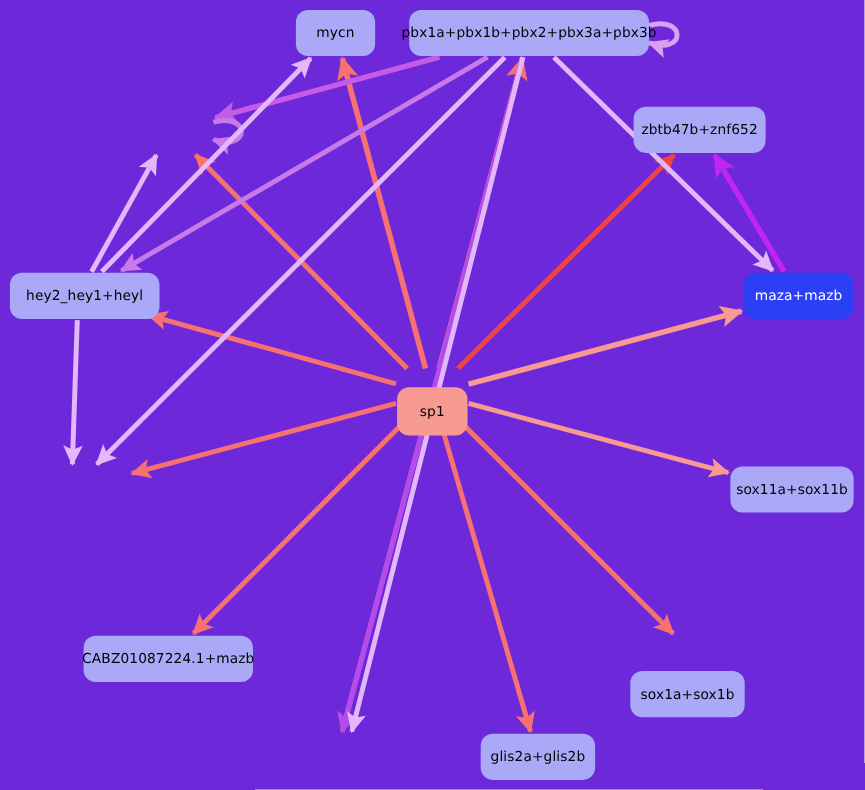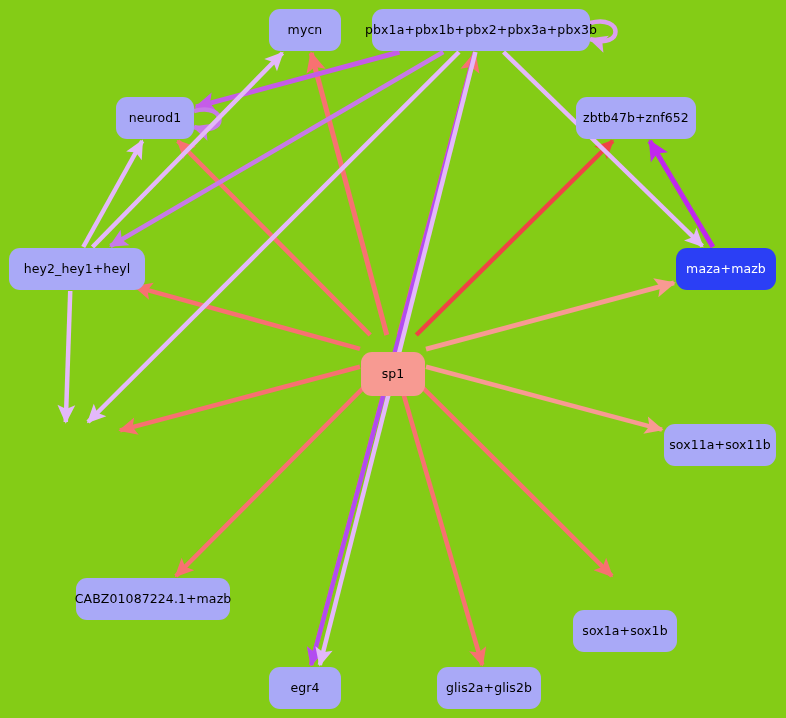--- a/index.html
+++ b/index.html
@@ -7,21 +7,21 @@
     padding: 0;
     background: #ffffff;
   }
   body {
     font-family: "DejaVu Sans", sans-serif;
   }
   #canvas {
     position: relative;
     width: 786px;
     height: 718px;
-    background: #84cc16;
+    background: #6d28d9;
     overflow: hidden;
   }
   #edge-layer {
     position: absolute;
     left: 0;
     top: 0;
     width: 786px;
     height: 718px;
   }
   .node {
@@ -107,23 +107,20 @@
       <line x1="70.25" y1="291" x2="65.7840909090909" y2="422" stroke="#e3b8fa" stroke-width="4.5" stroke-linecap="butt" marker-end="url(#me3b8fa)"></line>
       <line x1="92.5397489539749" y1="247" x2="282.4811715481172" y2="53" stroke="#e3b8fa" stroke-width="4.5" stroke-linecap="butt" marker-end="url(#me3b8fa)"></line>
       <line x1="712.8874172185431" y1="247" x2="649.7086092715232" y2="141" stroke="#c026f0" stroke-width="5" stroke-linecap="butt" marker-end="url(#mc026f0)"></line>
     </svg>
 <div class="node" style="left: 269px; top: 9px; width: 72px; height: 42px;">
       <span>mycn</span>
     </div>
     <div class="node" style="left: 372px; top: 9px; width: 218px; height: 42px;">
       <span>pbx1a+pbx1b+pbx2+pbx3a+pbx3b</span>
     </div>
-    <div class="node" style="left: 116px; top: 97px; width: 78px; height: 42px;">
-      <span>neurod1</span>
-    </div>
     <div class="node" style="left: 576px; top: 97px; width: 120px; height: 42px;">
       <span>zbtb47b+znf652</span>
     </div>
     <div class="node" style="left: 9px; top: 248px; width: 136px; height: 42px;">
       <span>hey2_hey1+heyl</span>
     </div>
     <div class="node strong" style="left: 676px; top: 248px; width: 100px; height: 42px; text-align: right;">
       <span>maza+mazb</span>
     </div>
     <div class="node hub" style="left: 361px; top: 336px; width: 64px; height: 44px;">
@@ -131,19 +128,16 @@
     </div>
     <div class="node" style="left: 664px; top: 424px; width: 112px; height: 42px;">
       <span>sox11a+sox11b</span>
     </div>
     <div class="node" style="left: 76px; top: 578px; width: 154px; height: 42px;">
       <span>CABZ01087224.1+mazb</span>
     </div>
     <div class="node" style="left: 573px; top: 578px; width: 104px; height: 42px; margin-top: 32px;">
       <span>sox1a+sox1b</span>
     </div>
-    <div class="node" style="left: 269px; top: 667px; width: 72px; height: 42px;">
-      <span>egr4</span>
-    </div>
     <div class="node" style="left: 437px; top: 667px; width: 104px; height: 42px;">
       <span>glis2a+glis2b</span>
     </div>
   </div>
 
 </body></html>

